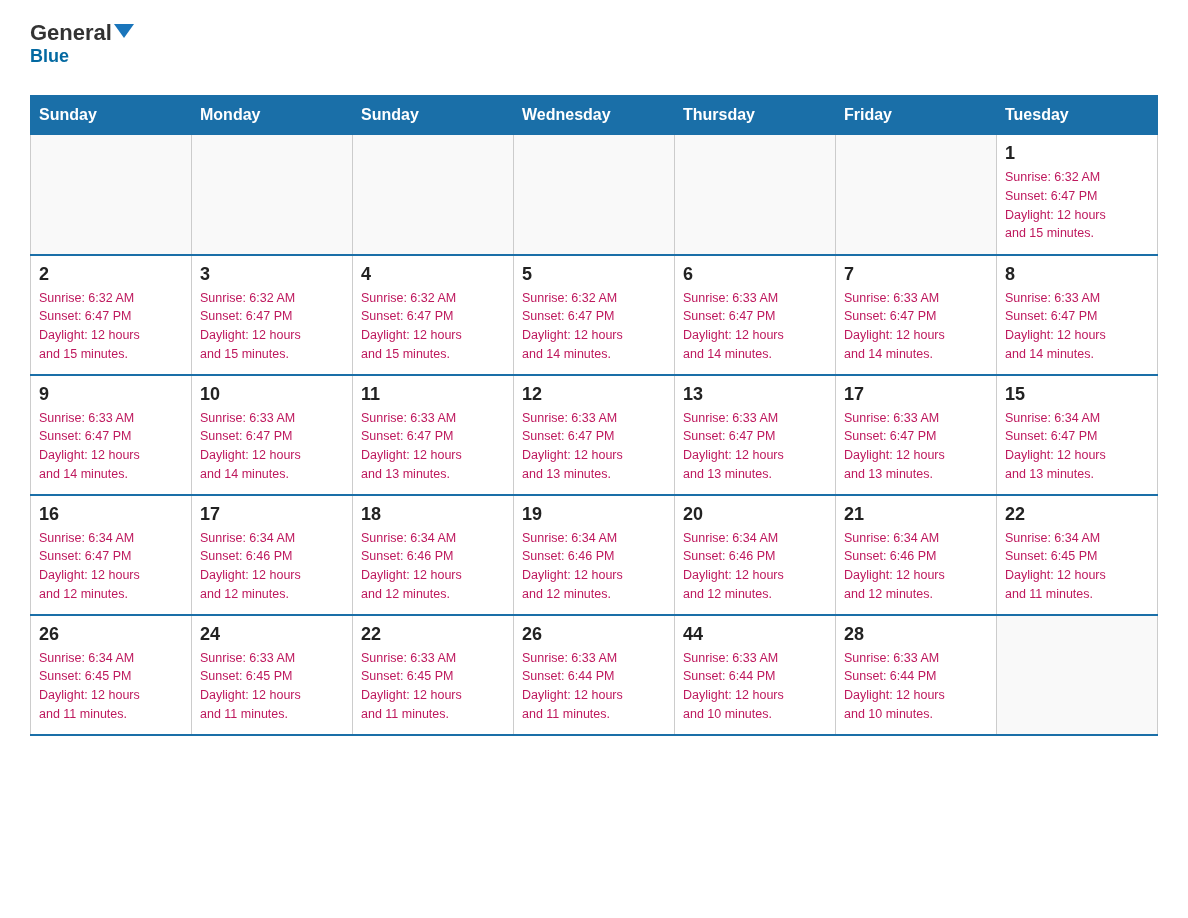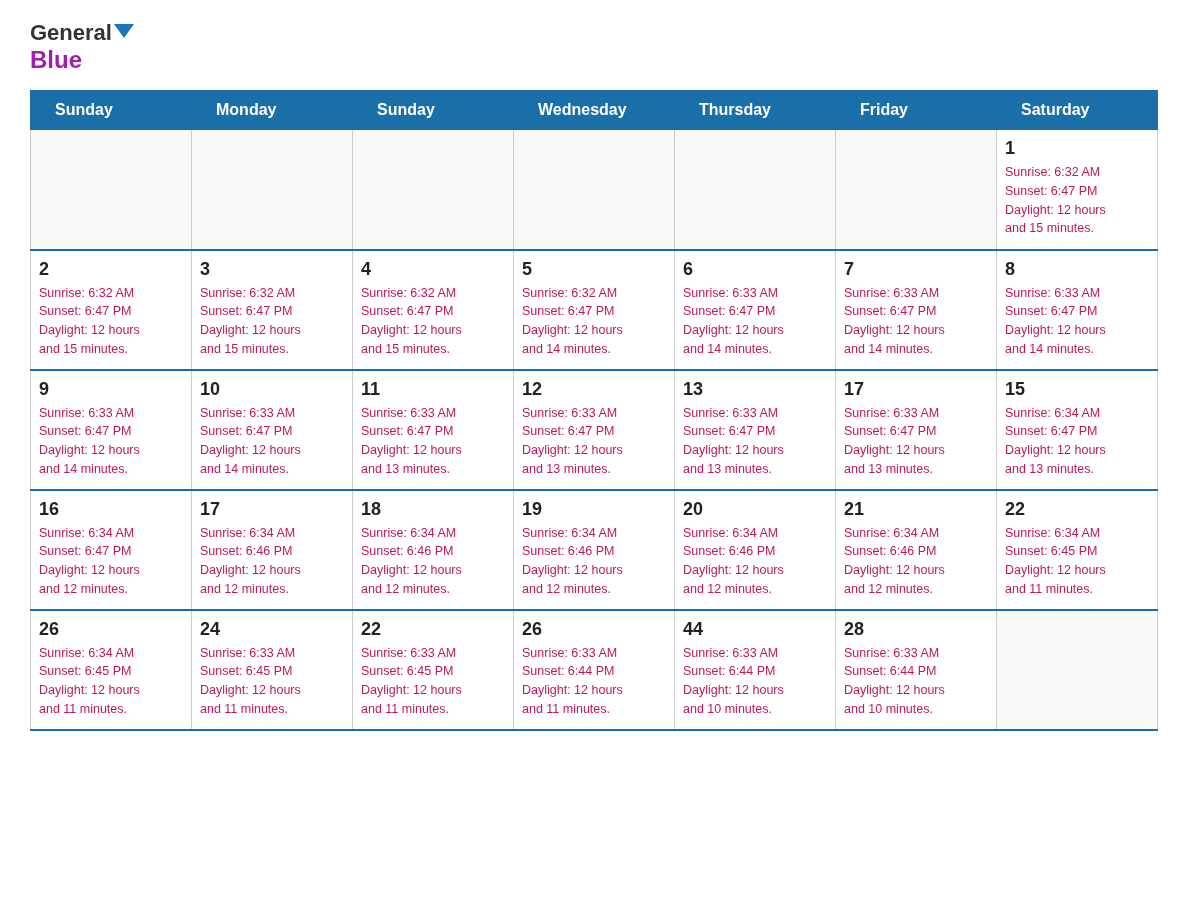--- a/index.html
+++ b/index.html
@@ -7,21 +7,21 @@
       font-family: Arial, Helvetica, sans-serif;
       background: #fff;
       width: 1188px;
       min-height: 918px;
       padding: 20px 30px;
     }
     .header {
       display: flex;
       justify-content: space-between;
       align-items: center;
-      margin-bottom: 16px;
+      margin-bottom: 28px;
     }
     .logo {
       display: flex;
       flex-direction: column;
       align-items: flex-start;
     }
     .logo-text {
       font-size: 22px;
       font-weight: bold;
       color: #333;
@@ -37,22 +37,22 @@
       border-right: 10px solid transparent;
       border-top: 14px solid #1a75bb;
       display: inline-block;
       margin-left: 2px;
       margin-right: 2px;
       vertical-align: middle;
       position: relative;
       top: -2px;
     }
     .logo-blue-line {
-      color: #a21caf;
-      font-size: 24px;
+      color: #0369a1;
+      font-size: 18px;
       font-weight: bold;
     }
     .title-block {
       text-align: right;
     }
     .month-title {
       font-size: 46px;
       font-weight: bold;
       color: #222;
       line-height: 1.1;
@@ -63,21 +63,21 @@
       margin-top: 4px;
     }
     .calendar-table {
       width: 100%;
       border-collapse: collapse;
       table-layout: fixed;
     }
     .calendar-table thead tr th {
       background-color: #1a6fa8;
       color: #fff;
-      padding: 10px 24px;
+      padding: 10px 8px;
       font-size: 16px;
       font-weight: bold;
       text-align: left;
       border: 1px solid #1a6fa8;
     }
     .calendar-table tbody tr td {
       vertical-align: top;
       padding: 8px 8px;
       border: 1px solid #ccc;
       min-height: 100px;
@@ -125,21 +125,21 @@
 
 <table class="calendar-table">
   <thead>
     <tr>
     <th>Sunday</th>
         <th>Monday</th>
         <th>Sunday</th>
         <th>Wednesday</th>
         <th>Thursday</th>
         <th>Friday</th>
-        <th>Saturday</th>
+        <th>Tuesday</th>
       </tr>
   </thead>
   <tbody id="calendar-body">
   <tr>
         <td class="empty-cell"></td>
         <td class="empty-cell"></td>
         <td class="empty-cell"></td>
         <td class="empty-cell"></td>
         <td class="empty-cell"></td>
         <td class="empty-cell"></td>

